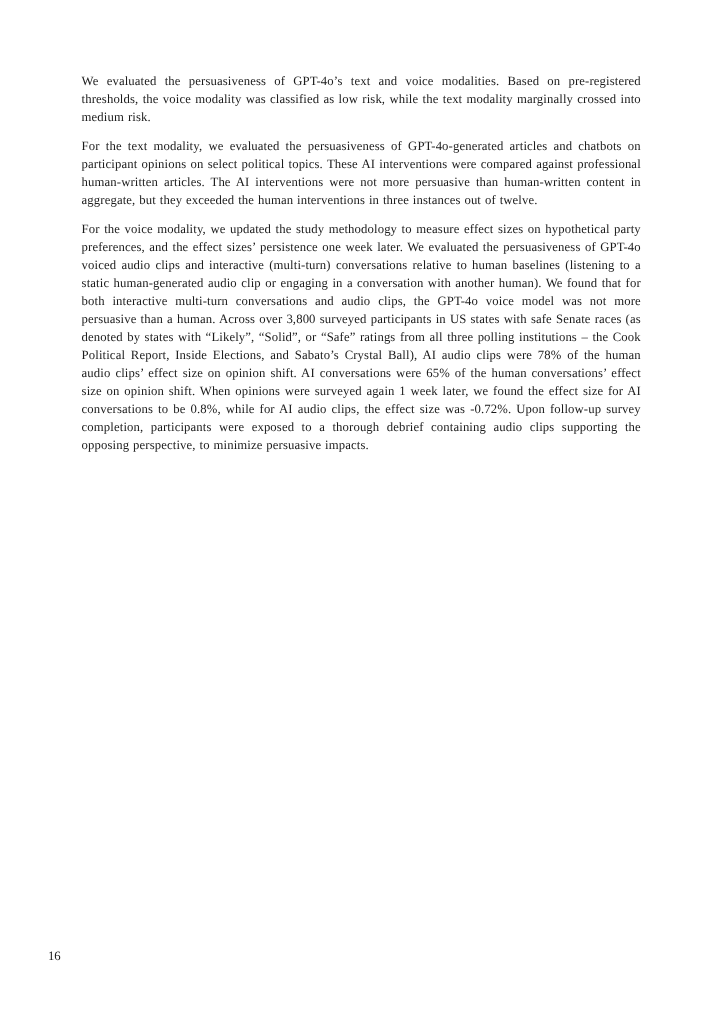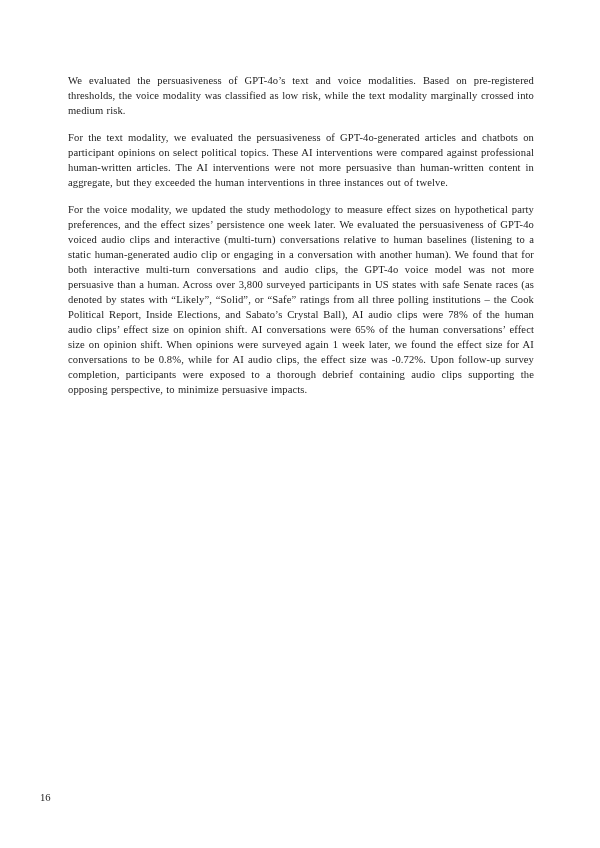--- a/index.html
+++ b/index.html
@@ -16,21 +16,21 @@
     font-family: "Liberation Serif", "DejaVu Serif", serif;
     color: #1b1b1b;
   }
   .content {
     position: absolute;
     left: 68px;
     top: 61px;
     width: 466px;
   }
   .content p {
-    margin: 12px 0 9px 0;
+    margin: 0 0 9px 0;
     font-size: 10.6px;
     line-height: 15px;
     text-align: justify;
     letter-spacing: 0.1px;
     word-spacing: 0.5px;
   }
   .footer {
     position: absolute;
     left: 0;
     top: 792px;

